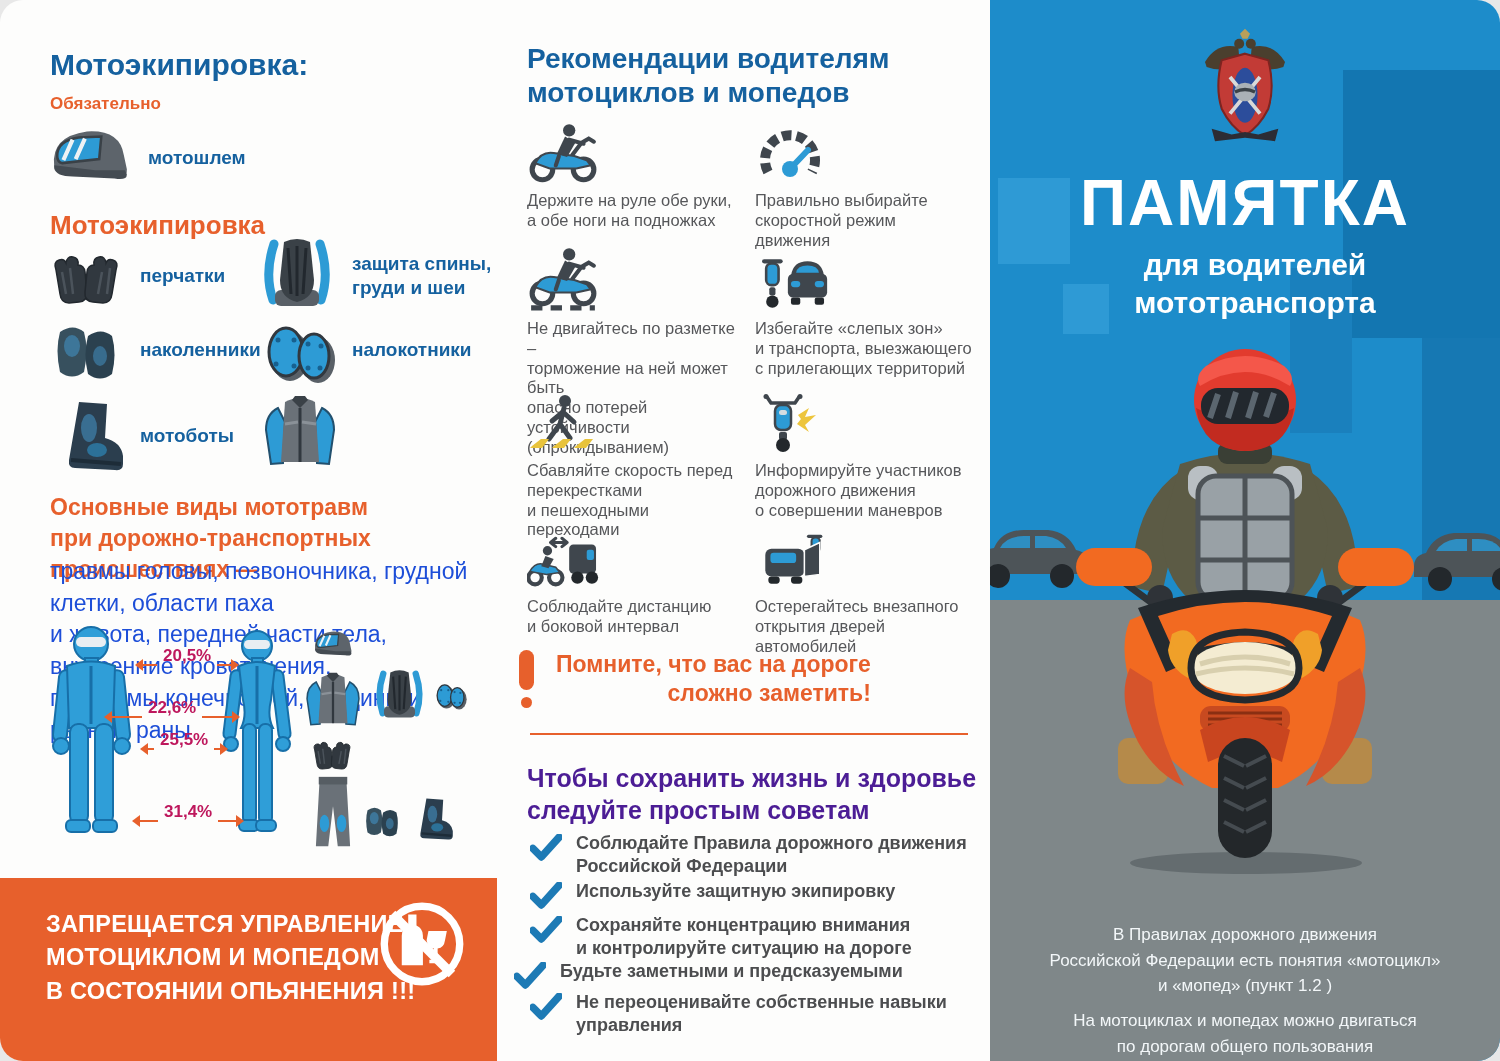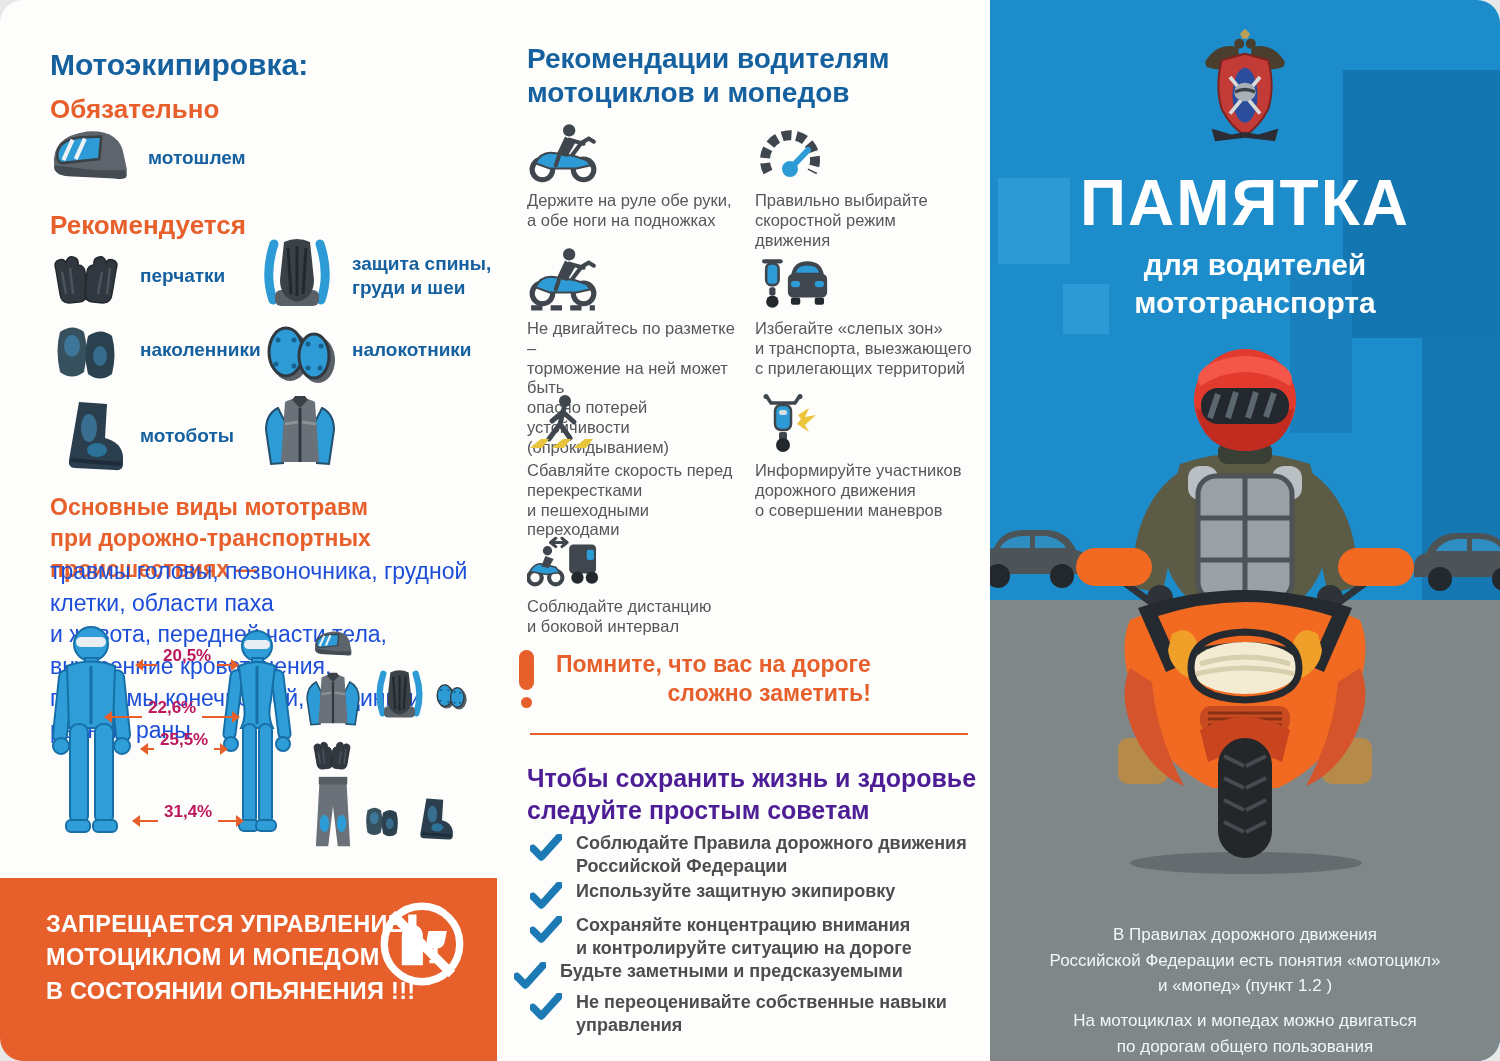--- a/index.html
+++ b/index.html
@@ -4,21 +4,21 @@
 <style>
   * { margin:0; padding:0; box-sizing:border-box; }
   html,body { background:#e8e8e8; }
   body { font-family:"Liberation Sans","DejaVu Sans",sans-serif; }
   .page { position:relative; width:1500px; height:1061px; background:#fdfdfc; overflow:hidden; margin:0 auto;border-radius:23px; }
   .pre { white-space:pre-line; }
 
   
   .col-left { position:absolute; left:0; top:0; width:497px; height:1061px; }
   .l-title { position:absolute; left:50px; top:48px; font-size:30px; font-weight:800; color:#15619f; }
-  .l-mand { position:absolute; left:50px; top:94px; font-size:26px; font-weight:800; color:#e7602c; }
+  .l-mand { position:absolute; left:50px; top:94px; font-size:17px; font-weight:800; color:#e7602c; }
   .l-rec  { position:absolute; left:50px; top:210px; font-size:26px; font-weight:800; color:#e7602c; }
   .gear-icon { position:absolute; }
   .gear-label { position:absolute; font-size:19px; font-weight:700; color:#15619f; line-height:1.25; }
   .inj-title { position:absolute; left:50px; top:492px; font-size:23px; font-weight:800; color:#e7602c; line-height:1.35; }
   .inj-text { position:absolute; left:50px; top:556px; width:440px; font-size:23px; color:#1d4ed8; line-height:1.38; }
   .diagram { position:absolute; left:0; top:618px; width:497px; height:260px; }
   .fig { position:absolute; }
   .pct { position:absolute; display:flex; align-items:flex-end; color:#be185d; font-weight:800; font-size:17px; }
   .arr { height:2.5px; background:#e7602c; position:relative; margin:0 6px; }
   .arr.l::before { content:""; position:absolute; left:-2px; top:-4.5px; border:6px solid transparent; border-right:8px solid #e7602c; border-left:0; }
@@ -239,21 +239,21 @@
 
   <section class="col-left">
     <h1 class="l-title">Мотоэкипировка:</h1>
     <h2 class="l-mand">Обязательно</h2>
 
     <svg class="gear-icon" style="left:48px;top:124px" width="84" height="66">
         <use href="#sym-helmet"></use>
       </svg>
     <span class="gear-label" style="left:148px;top:146px">мотошлем</span>
 
-    <h2 class="l-rec">Рекомендуется</h2>
+    <h2 class="l-rec">Мотоэкипировка</h2>
 
     <svg class="gear-icon" style="left:48px;top:246px" width="76" height="62">
         <use href="#sym-gloves"></use>
       </svg>
     <span class="gear-label" style="left:140px;top:264px">перчатки</span>
     <svg class="gear-icon" style="left:258px;top:236px" width="78" height="76">
         <use href="#sym-backprot"></use>
       </svg>
     <span class="gear-label pre" style="left:352px;top:252px">защита спины,
 груди и шеи</span>
@@ -440,20 +440,29 @@
     </div>
     <div class="tip t7">
       <div class="ticon">
           <svg width="74" height="62">
             <use href="#sym-distance"></use>
           </svg>
         </div>
       <div class="ttext pre">Соблюдайте дистанцию
 и боковой интервал</div>
     </div>
+    <div class="tip t8">
+      <div class="ticon">
+          <svg width="72" height="62">
+            <use href="#sym-cardoor"></use>
+          </svg>
+        </div>
+      <div class="ttext pre">Остерегайтесь внезапного
+открытия дверей автомобилей</div>
+    </div>
 
     <div class="warn">
       <div class="excl">
           <div class="bar"></div>
           <div class="dot"></div>
         </div>
       <div class="warn-text pre">Помните, что вас на дороге
 сложно заметить!</div>
     </div>
 

